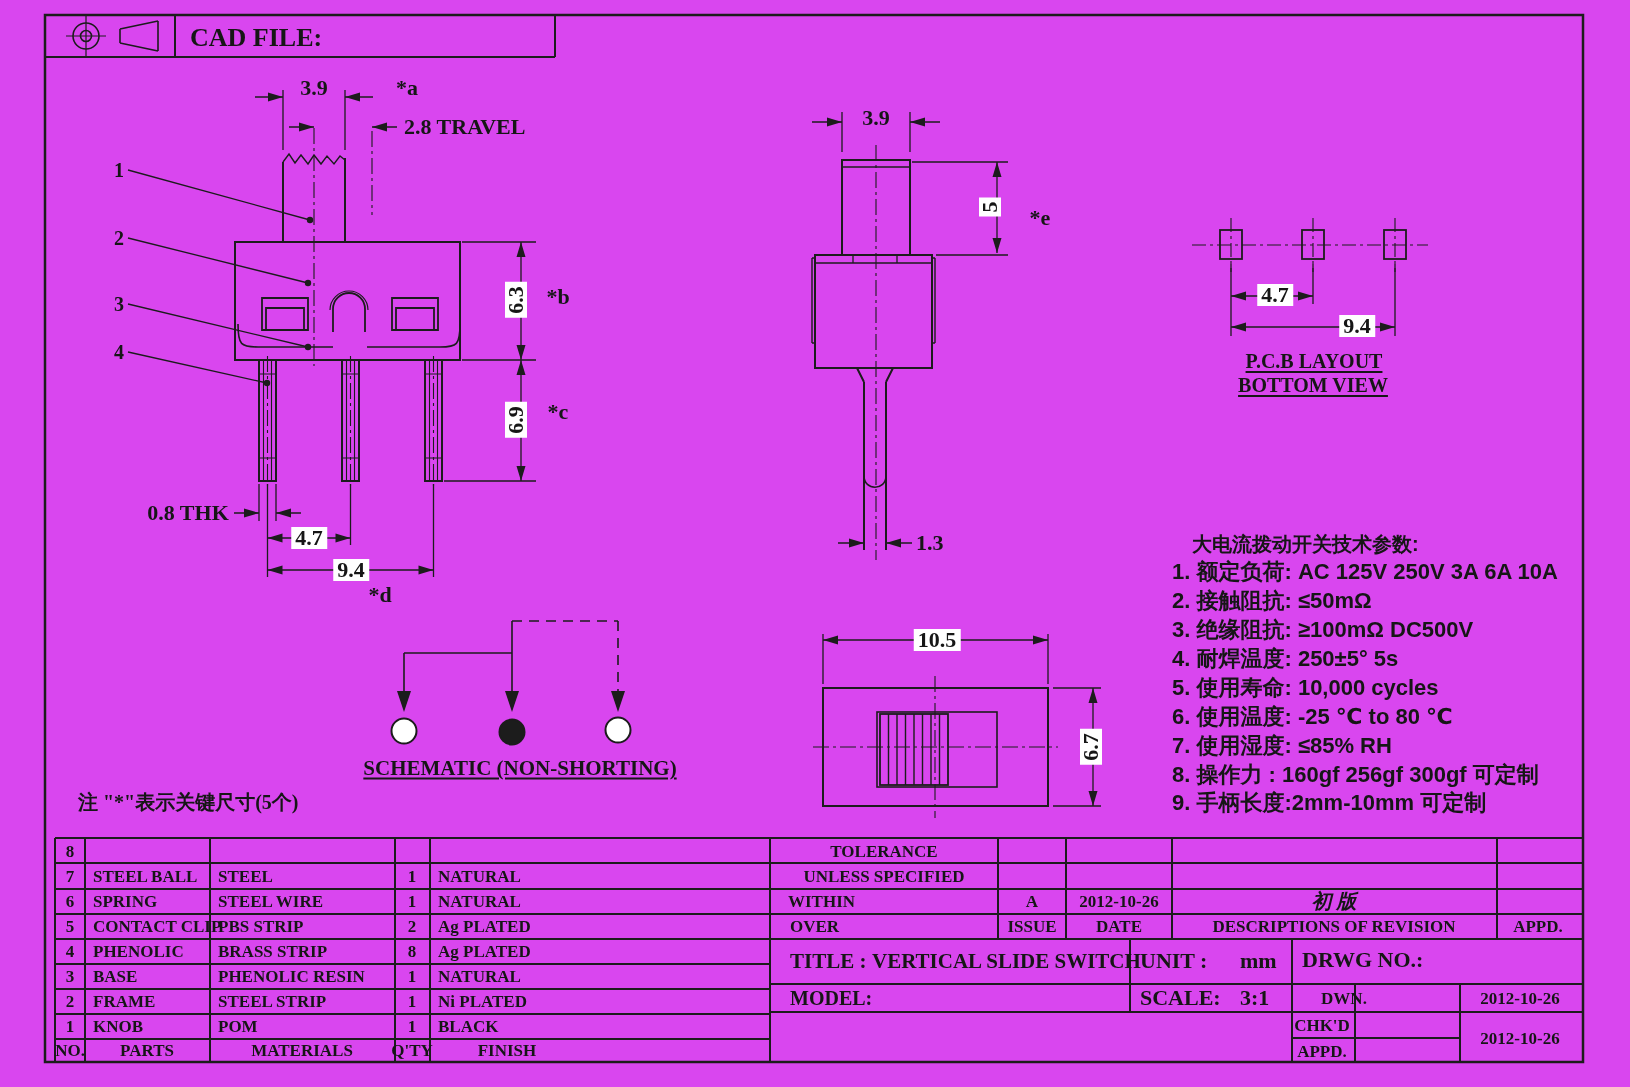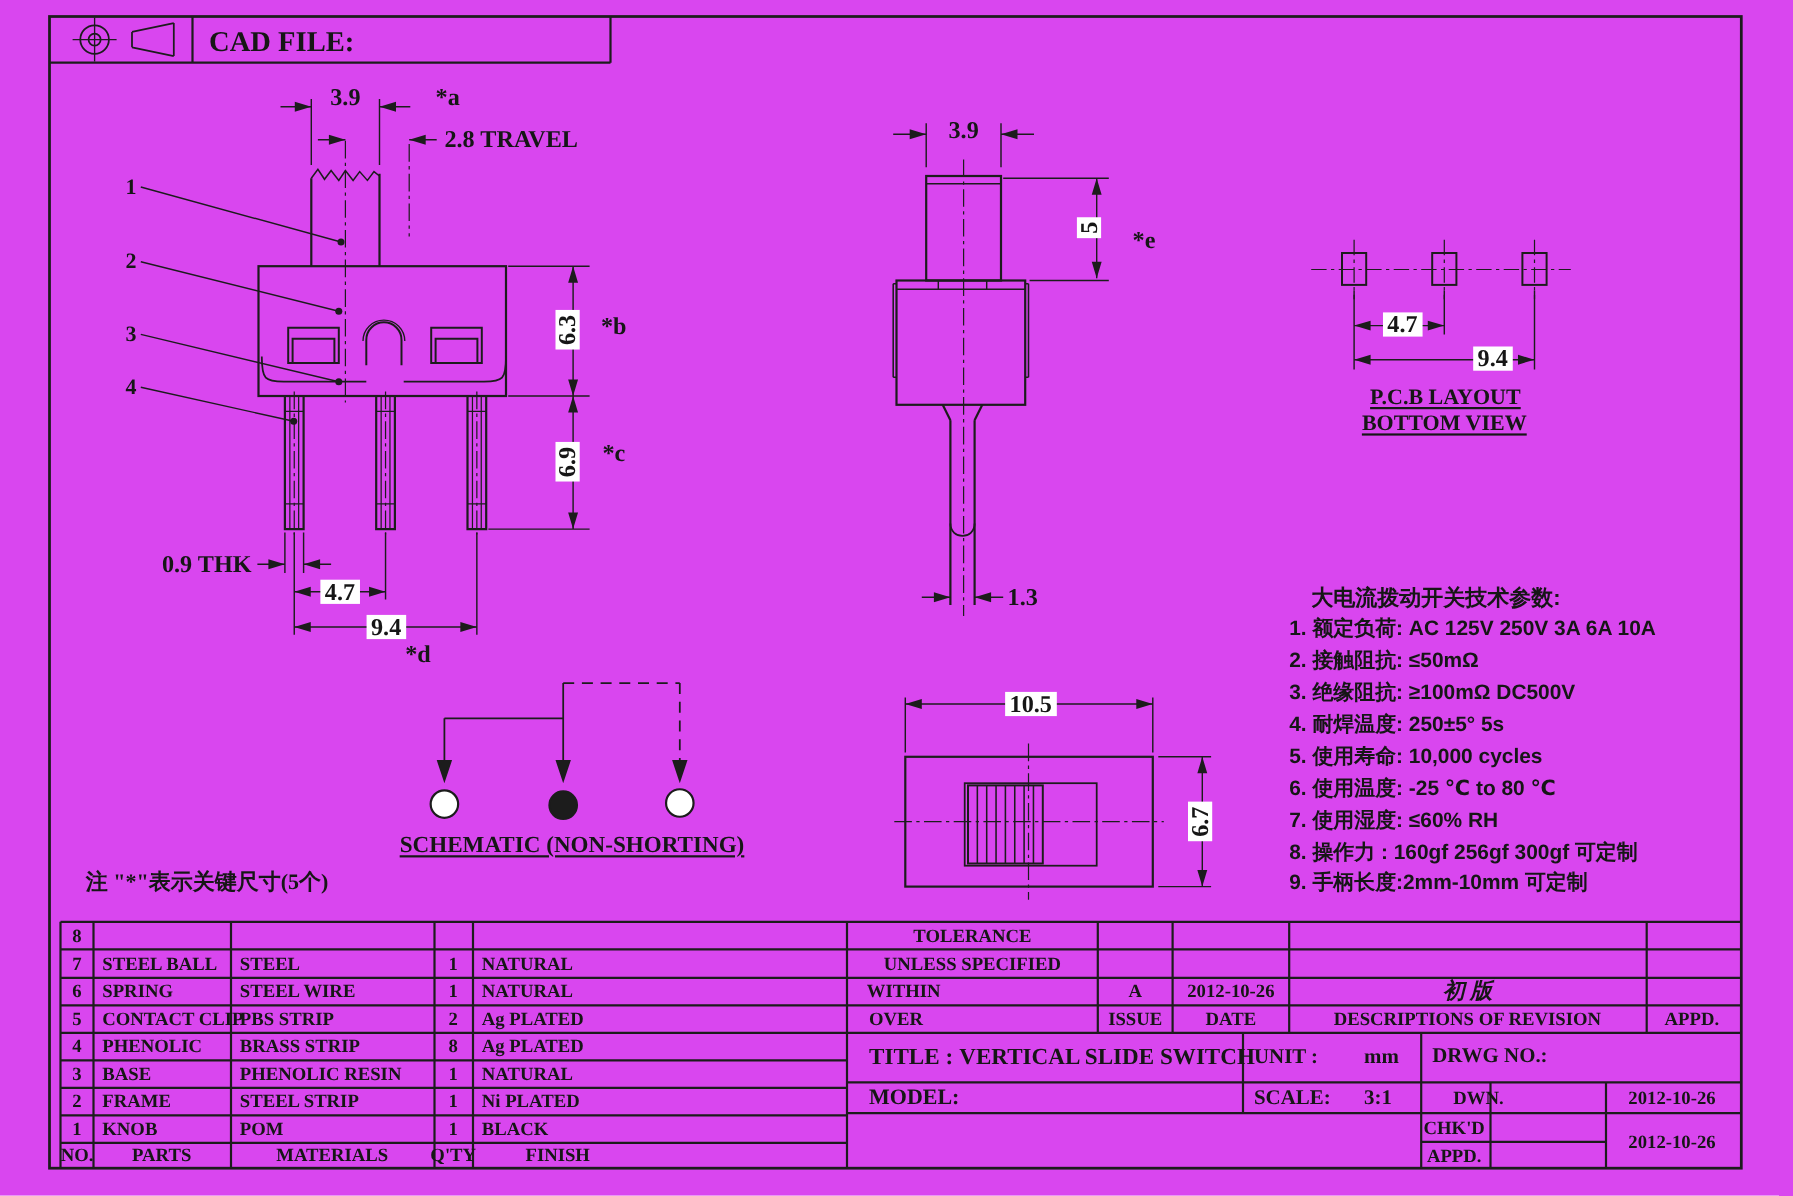--- a/index.html
+++ b/index.html
@@ -6,21 +6,21 @@
   #sheet{position:relative;width:1630px;height:1087px;background:#d946ef;overflow:hidden;
          font-family:"Liberation Serif","DejaVu Serif",serif;color:#161616;}
   #linework{position:absolute;left:0;top:0;width:1630px;height:1087px;}
   .t{position:absolute;font-weight:700;white-space:nowrap;transform:translate(-50%,-50%);
      font-family:"Liberation Serif","DejaVu Serif",serif;color:#161616;line-height:1;}
   .tl{transform:translate(0,-50%);}
   .rot{transform:translate(-50%,-50%) rotate(-90deg);}
   .bg{background:#ffffff;padding:0 4px;}
   .ul{text-decoration:underline;text-underline-offset:3px;text-decoration-thickness:2px;}
   .sans{font-family:"Liberation Sans","DejaVu Sans",sans-serif;text-align:right;}
-  .ital{font-style:italic;}.s17{font-size:17px}.s19{font-size:19px}.s20{font-size:20px}
+  .ital{font-style:italic;}.s17{font-size:17px}.s19{font-size:22px}.s20{font-size:20px}
   .s21{font-size:21px}.s22{font-size:22px}.s26{font-size:26px}.s28{font-size:28px}
 </style>
 </head>
 <body>
 
 <div id="sheet">
 
 <svg id="linework" viewBox="0 0 1630 1087" xmlns="http://www.w3.org/2000/svg">
 
   <g stroke="#1c1c1c" fill="none" stroke-width="2.5">
@@ -166,21 +166,21 @@
 <span class="t s20" style="left:119px;top:238px">2</span>
 <span class="t s20" style="left:119px;top:304px">3</span>
 <span class="t s20" style="left:119px;top:352px">4</span>
 <span class="t s22" style="left:314px;top:88px">3.9</span>
 <span class="t s22" style="left:407px;top:88px">*a</span>
 <span class="t tl s22" style="left:404px;top:127px">2.8 TRAVEL</span>
 <span class="t rot bg s22" style="left:516px;top:300px">6.3</span>
 <span class="t s22" style="left:558px;top:297px">*b</span>
 <span class="t rot bg s22" style="left:516px;top:420px">6.9</span>
 <span class="t s22" style="left:558px;top:412px">*c</span>
-<span class="t s22" style="left:188px;top:513px">0.9 THK</span>
+<span class="t s22" style="left:188px;top:513px">0.8 THK</span>
 <span class="t bg s22" style="left:309px;top:538px">4.7</span>
 <span class="t bg s22" style="left:351px;top:570px">9.4</span>
 <span class="t s22" style="left:380px;top:595px">*d</span>
 
 <span class="t s22" style="left:876px;top:118px">3.9</span>
 <span class="t rot bg s22" style="left:990px;top:207px">5</span>
 <span class="t s22" style="left:1040px;top:218px">*e</span>
 <span class="t tl s22" style="left:916px;top:543px">1.3</span>
 
 <span class="t bg s22" style="left:1275px;top:295px">4.7</span>
@@ -195,21 +195,21 @@
 
 <span class="t tl s20" style="left:78px;top:802px">注 "*"表示关键尺寸(5个)</span>
 
 <span class="t tl sans s20" style="left:1192px;top:544px">大电流拨动开关技术参数:</span>
 <span class="t tl sans s19" style="left:1172px;top:572px">1.  额定负荷: AC 125V 250V   3A   6A   10A</span>
 <span class="t tl sans s19" style="left:1172px;top:601px">2.   接触阻抗: ≤50mΩ</span>
 <span class="t tl sans s19" style="left:1172px;top:630px">3.  绝缘阻抗: ≥100mΩ  DC500V</span>
 <span class="t tl sans s19" style="left:1172px;top:659px">4.   耐焊温度: 250±5°  5s</span>
 <span class="t tl sans s19" style="left:1172px;top:688px">5.  使用寿命: 10,000 cycles</span>
 <span class="t tl sans s19" style="left:1172px;top:717px">6.   使用温度: -25 ℃  to 80 ℃</span>
-<span class="t tl sans s19" style="left:1172px;top:746px">7.  使用湿度: ≤60% RH</span>
+<span class="t tl sans s19" style="left:1172px;top:746px">7.  使用湿度: ≤85% RH</span>
 <span class="t tl sans s19" style="left:1172px;top:775px">8.   操作力 : 160gf   256gf   300gf  可定制</span>
 <span class="t tl sans s19" style="left:1172px;top:803px">9.  手柄长度:2mm-10mm  可定制</span>
 
 <span class="t s17" style="left:70px;top:851px">8</span>
 <span class="t s17" style="left:70px;top:876px">7</span>
 <span class="t tl s17" style="left:93px;top:876px">STEEL BALL</span>
 <span class="t tl s17" style="left:218px;top:876px">STEEL</span>
 <span class="t s17" style="left:412px;top:876px">1</span>
 <span class="t tl s17" style="left:438px;top:876px">NATURAL</span>
 <span class="t s17" style="left:70px;top:901px">6</span>

